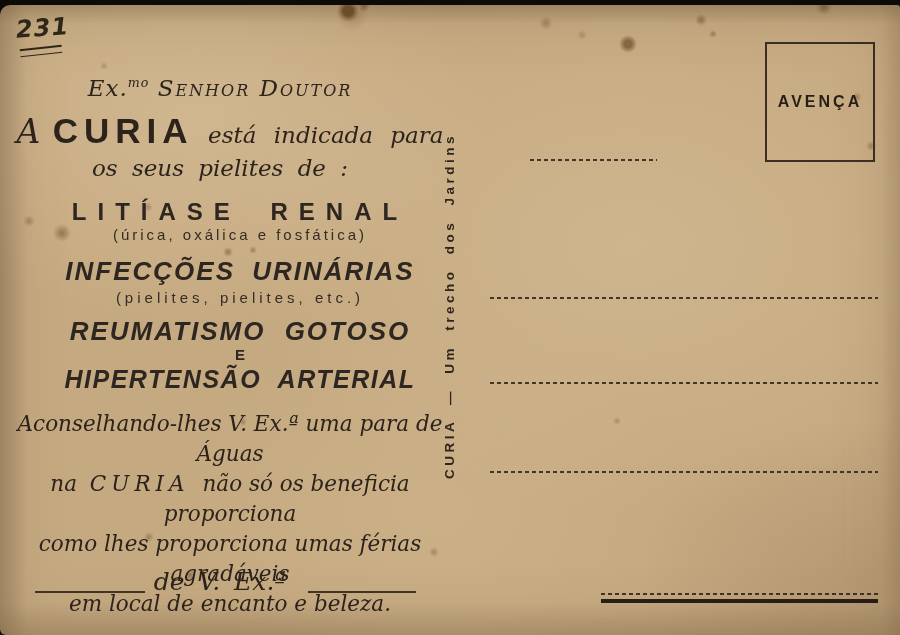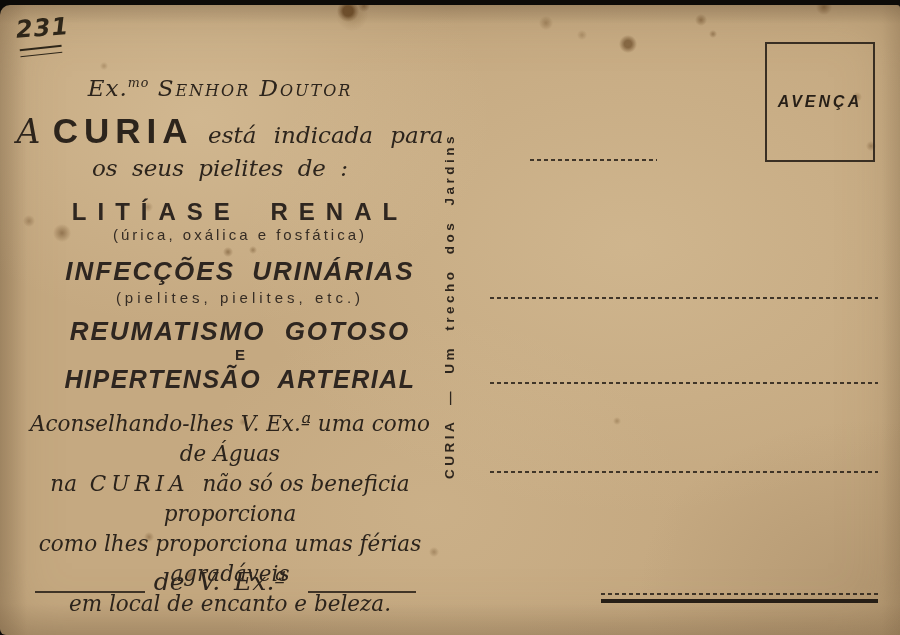--- a/index.html
+++ b/index.html
@@ -82,21 +82,21 @@
   .closing2{left:20px;top:562px;width:400px;font-size:25px;word-spacing:6px;}
 
   .rule{height:0;border-top:2px solid rgba(40,32,24,.85);}
   .footer{left:30px;top:599px;width:420px;font-weight:bold;font-size:18px;letter-spacing:6px;word-spacing:5px;color:#272019;white-space:nowrap;}
 
   
   .vcaption{left:442px;top:182px;height:292px;writing-mode:vertical-rl;transform:rotate(180deg);
             font-weight:bold;font-size:13.5px;letter-spacing:3.5px;word-spacing:7px;color:#2e261e;white-space:nowrap;}
   .stampbox{left:765px;top:37px;width:106px;height:116px;border:2px solid rgba(38,30,22,.88);
             display:flex;align-items:center;justify-content:center;}
-  .stampbox .lbl{font-weight:bold;font-size:16px;letter-spacing:3px;color:#271f17;font-style:italic;}
+  .stampbox .lbl{font-weight:bold;font-size:16px;letter-spacing:3px;color:#271f17;}
   .dash{height:2px;background-image:repeating-linear-gradient(90deg, rgba(40,32,24,.85) 0 4px, transparent 4px 7px);}
   .thick{height:4px;background:rgba(26,20,14,.92);}
 </style>
 </head>
 <body>
 
 <div class="scan">
   <div class="card">
     <div class="stains"></div>
 
@@ -131,21 +131,21 @@
       <span class="ail-title it" style="font-size:26px;letter-spacing:2px;word-spacing:10px;">REUMATISMO GOTOSO</span>
     </div>
     <div class="abs center ail sans" style="top:341px;">
       <span class="ail-title" style="font-size:15px;">E</span>
     </div>
     <div class="abs center ail sans" style="top:360px;">
       <span class="ail-title it" style="font-size:25px;letter-spacing:1.5px;word-spacing:9px;">HIPERTENSÃO ARTERIAL</span>
     </div>
 
     <div class="abs center paragraph serif-it">
-      <div>Aconselhando-lhes V. Ex.ª uma como de Águas</div>
+      <div>Aconselhando-lhes V. Ex.ª uma para de Águas</div>
       <div>
         <span>na</span>
         <span class="brand-sp">CURIA</span>
         <span>não só os beneficia proporciona</span>
       </div>
       <div>como lhes proporciona umas férias agradáveis</div>
       <div>em local de encanto e beleza.</div>
     </div>
 
     <div class="abs center closing2 serif-it ink">de V. Ex.ª</div>

